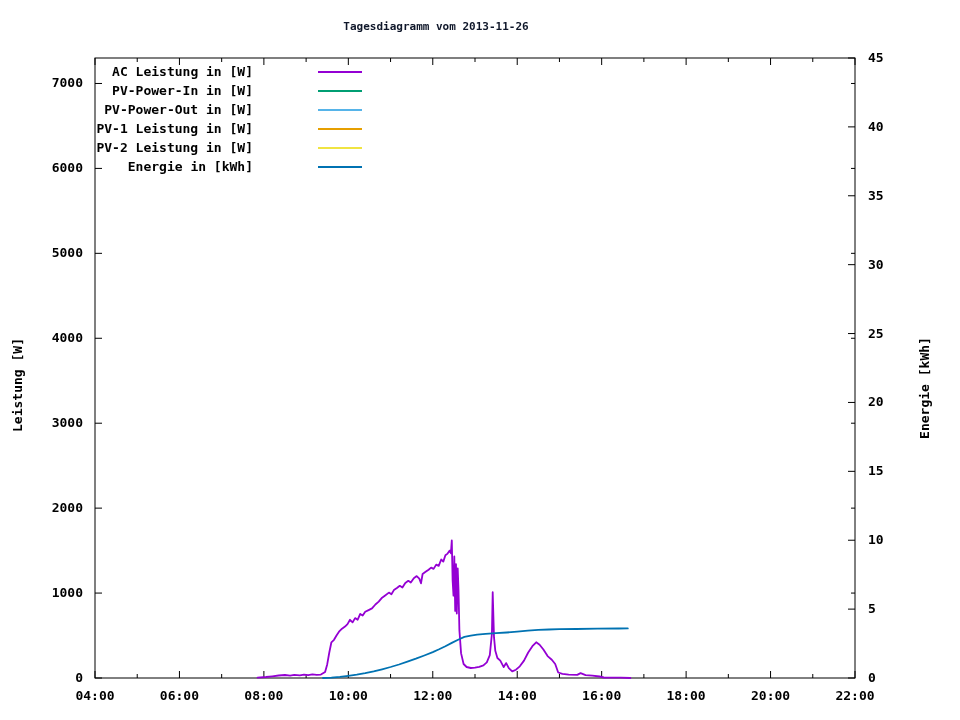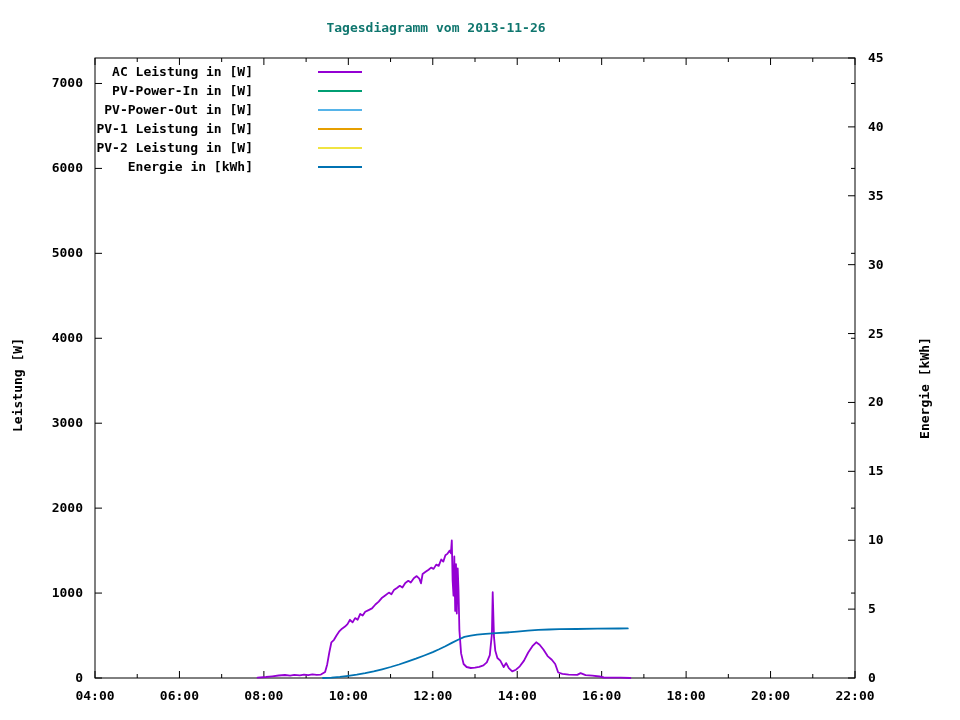--- a/index.html
+++ b/index.html
@@ -1,19 +1,19 @@
 <!DOCTYPE html>
 <html><head>
 <meta charset="utf-8">
 <style>
   html,body{margin:0;padding:0;background:#fff;}
   .page{position:relative;width:960px;height:720px;background:#ffffff;overflow:hidden;
         font-family:"DejaVu Sans Mono","Liberation Mono",monospace;}
   .title{position:absolute;left:0;top:20px;width:872px;text-align:center;
-         font-size:13px;font-weight:bold;color:#0f766e;}
+         font-size:11px;font-weight:bold;color:#0f172a;}
   .ylabel{position:absolute;font-size:13px;font-weight:bold;color:#000;white-space:nowrap;}
   .ylabel.left{left:17px;top:385px;transform:translate(-50%,-50%) rotate(-90deg);}
   .ylabel.right{left:924px;top:388px;transform:translate(-50%,-50%) rotate(-90deg);}
   svg{position:absolute;left:0;top:0;}
   svg text{font-family:"DejaVu Sans Mono","Liberation Mono",monospace;
            font-size:13px;font-weight:bold;fill:#000;}
 </style>
 </head>
 <body>
 

